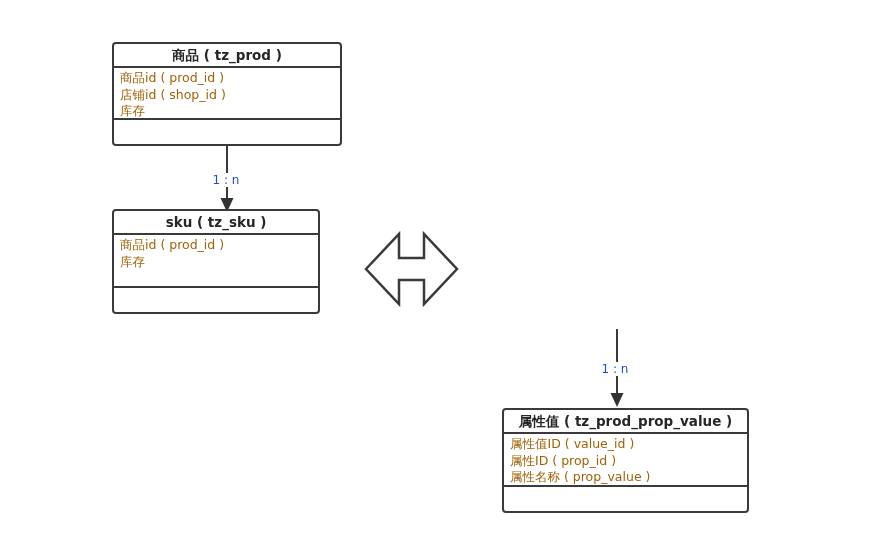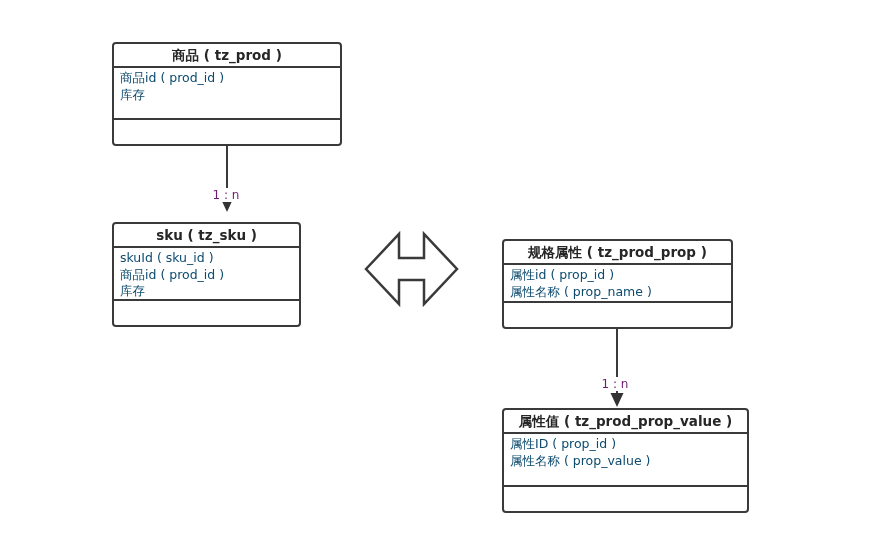--- a/index.html
+++ b/index.html
@@ -36,42 +36,41 @@
     white-space: nowrap;
     overflow: hidden;
   }
   .entity-fields {
     flex: 1;
     box-sizing: border-box;
     border-bottom: 2px solid #3a3a3a;
     padding: 2px 6px 0 6px;
     font-size: 12.5px;
     line-height: 16.5px;
-    color: #0c4a6e;
+    color: #a16207;
     overflow: hidden;
   }
   .entity-empty {
     height: 24px;
   }
   .field { white-space: nowrap; }
   #connector-layer {
     position: absolute;
     left: 0;
     top: 0;
     pointer-events: none;
   }
   .rel-label {
     position: absolute;
     transform: translate(-50%, -50%);
     background: #ffffff;
     padding: 0 3px;
     font-size: 12px;
-    color: #701a75;
+    color: #1d4ed8;
     white-space: nowrap;
-    margin-top: 15px;
   }
 </style>
 </head>
 <body>
 
 <div id="canvas">
 
   <svg id="connector-layer" width="884" height="539" viewBox="0 0 884 539">
 
     <g>
@@ -84,50 +83,43 @@
       <polygon points="617,407 610.5,393 623.5,393" fill="#333333"></polygon>
     </g>
 
     <polygon points="366,269 399,234 399,258 424,258 424,234 457,269 424,304 424,280 399,280 399,304" fill="#ffffff" stroke="#3a3a3a" stroke-width="2.5" stroke-linejoin="miter"></polygon>
   </svg>
 
   <div class="entity" style="left:112px; top:42px; width:230px; height:104px;justify-content:space-between;">
     <div class="entity-title">商品 ( tz_prod )</div>
     <div class="entity-fields">
       <div class="field">商品id ( prod_id )</div>
+      <div class="field">店铺id ( shop_id )</div>
       <div class="field">库存</div>
     </div>
     <div class="entity-empty"></div>
   </div>
 
   <div class="rel-label" style="left:226px; top:180px;">1 : n</div>
 
-  <div class="entity" style="left:112px; top:222px; width:189px; height:105px;">
+  <div class="entity" style="left:112px; top:209px; width:208px; height:105px;">
     <div class="entity-title">sku ( tz_sku )</div>
     <div class="entity-fields">
-      <div class="field">skuId ( sku_id )</div>
       <div class="field">商品id ( prod_id )</div>
       <div class="field">库存</div>
     </div>
     <div class="entity-empty"></div>
   </div>
 
-  <div class="entity" style="left:502px; top:239px; width:231px; height:90px;">
-    <div class="entity-title">规格属性 ( tz_prod_prop )</div>
-    <div class="entity-fields">
-      <div class="field">属性id ( prop_id )</div>
-      <div class="field">属性名称 ( prop_name )</div>
-    </div>
-    <div class="entity-empty"></div>
-  </div>
 
   <div class="rel-label" style="left:615px; top:369px;">1 : n</div>
 
   <div class="entity" style="left:502px; top:408px; width:247px; height:105px;">
     <div class="entity-title">属性值 ( tz_prod_prop_value )</div>
     <div class="entity-fields">
+      <div class="field">属性值ID ( value_id )</div>
       <div class="field">属性ID ( prop_id )</div>
       <div class="field">属性名称 ( prop_value )</div>
     </div>
     <div class="entity-empty"></div>
   </div>
 
 </div>
 
 </body></html>

